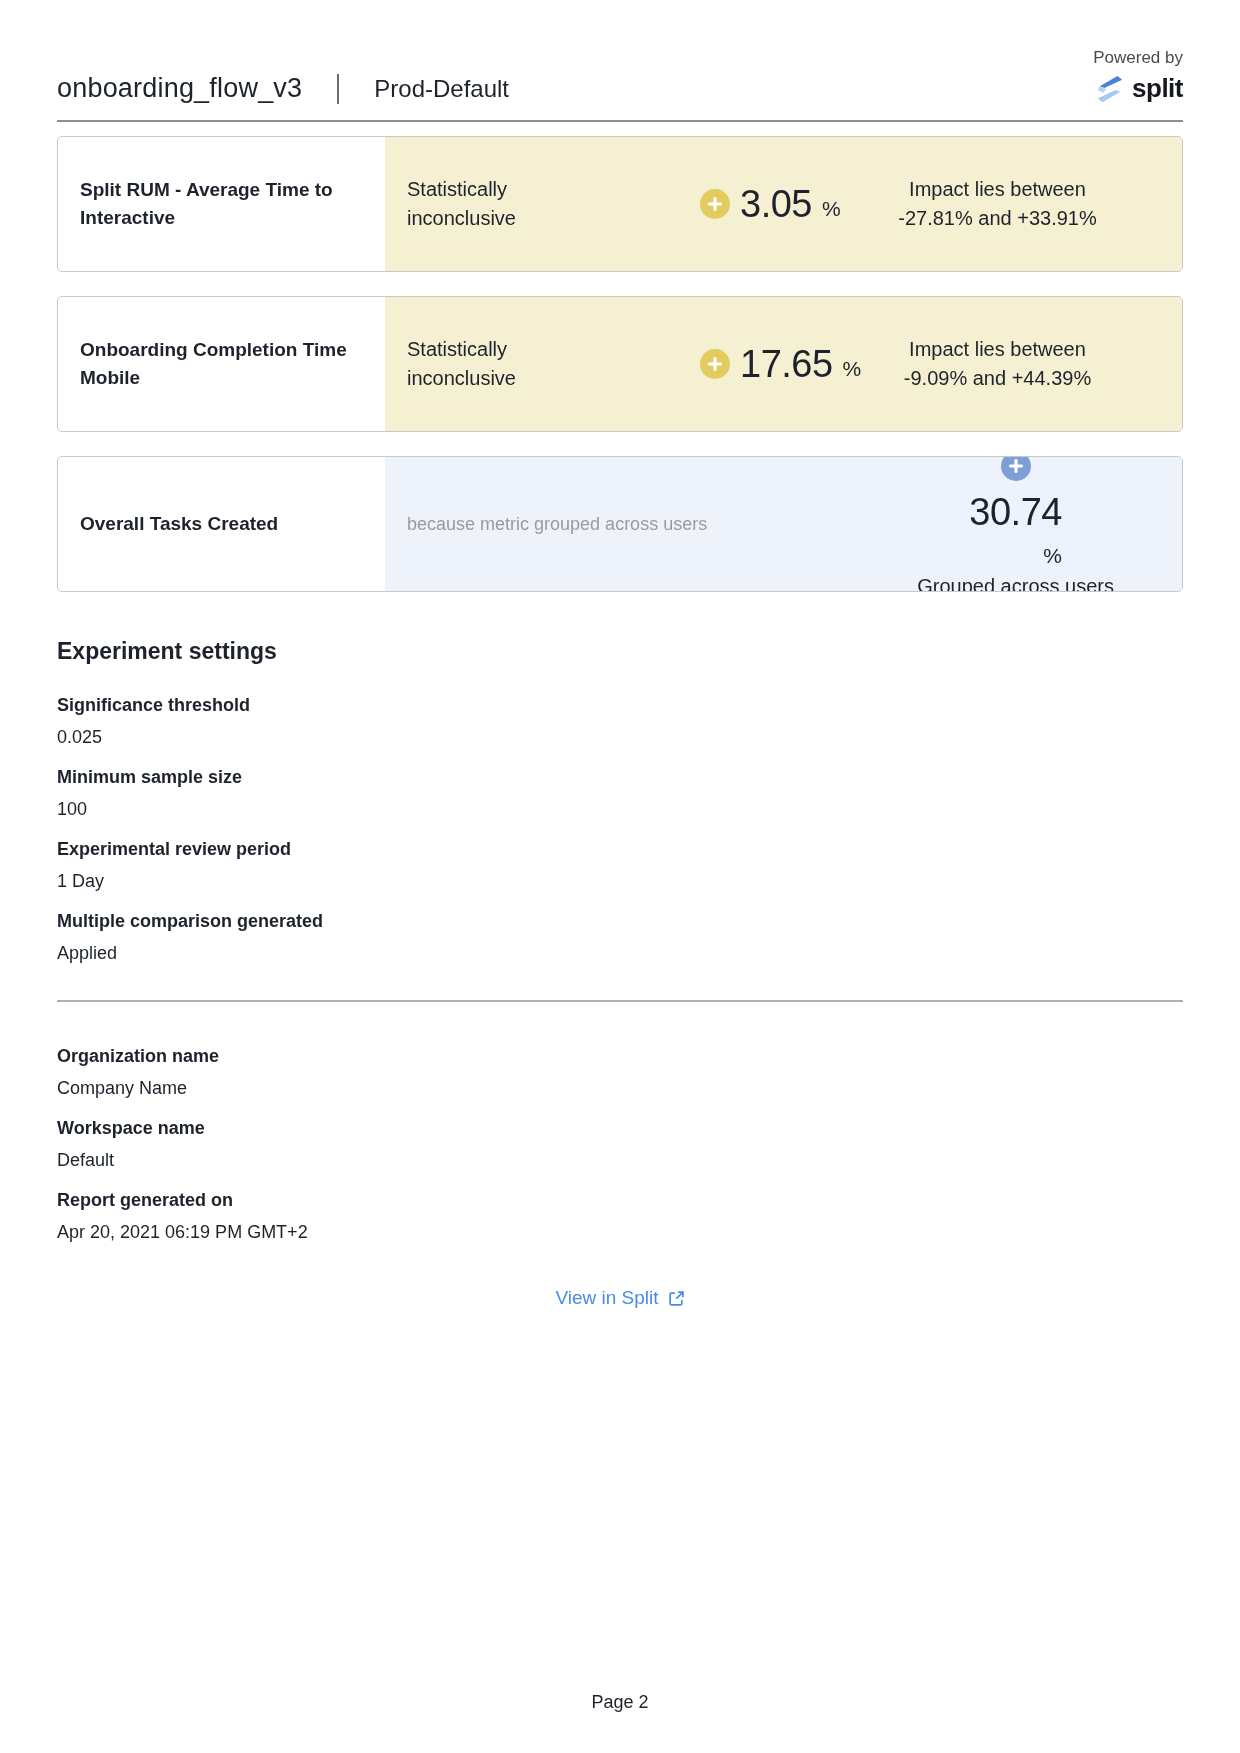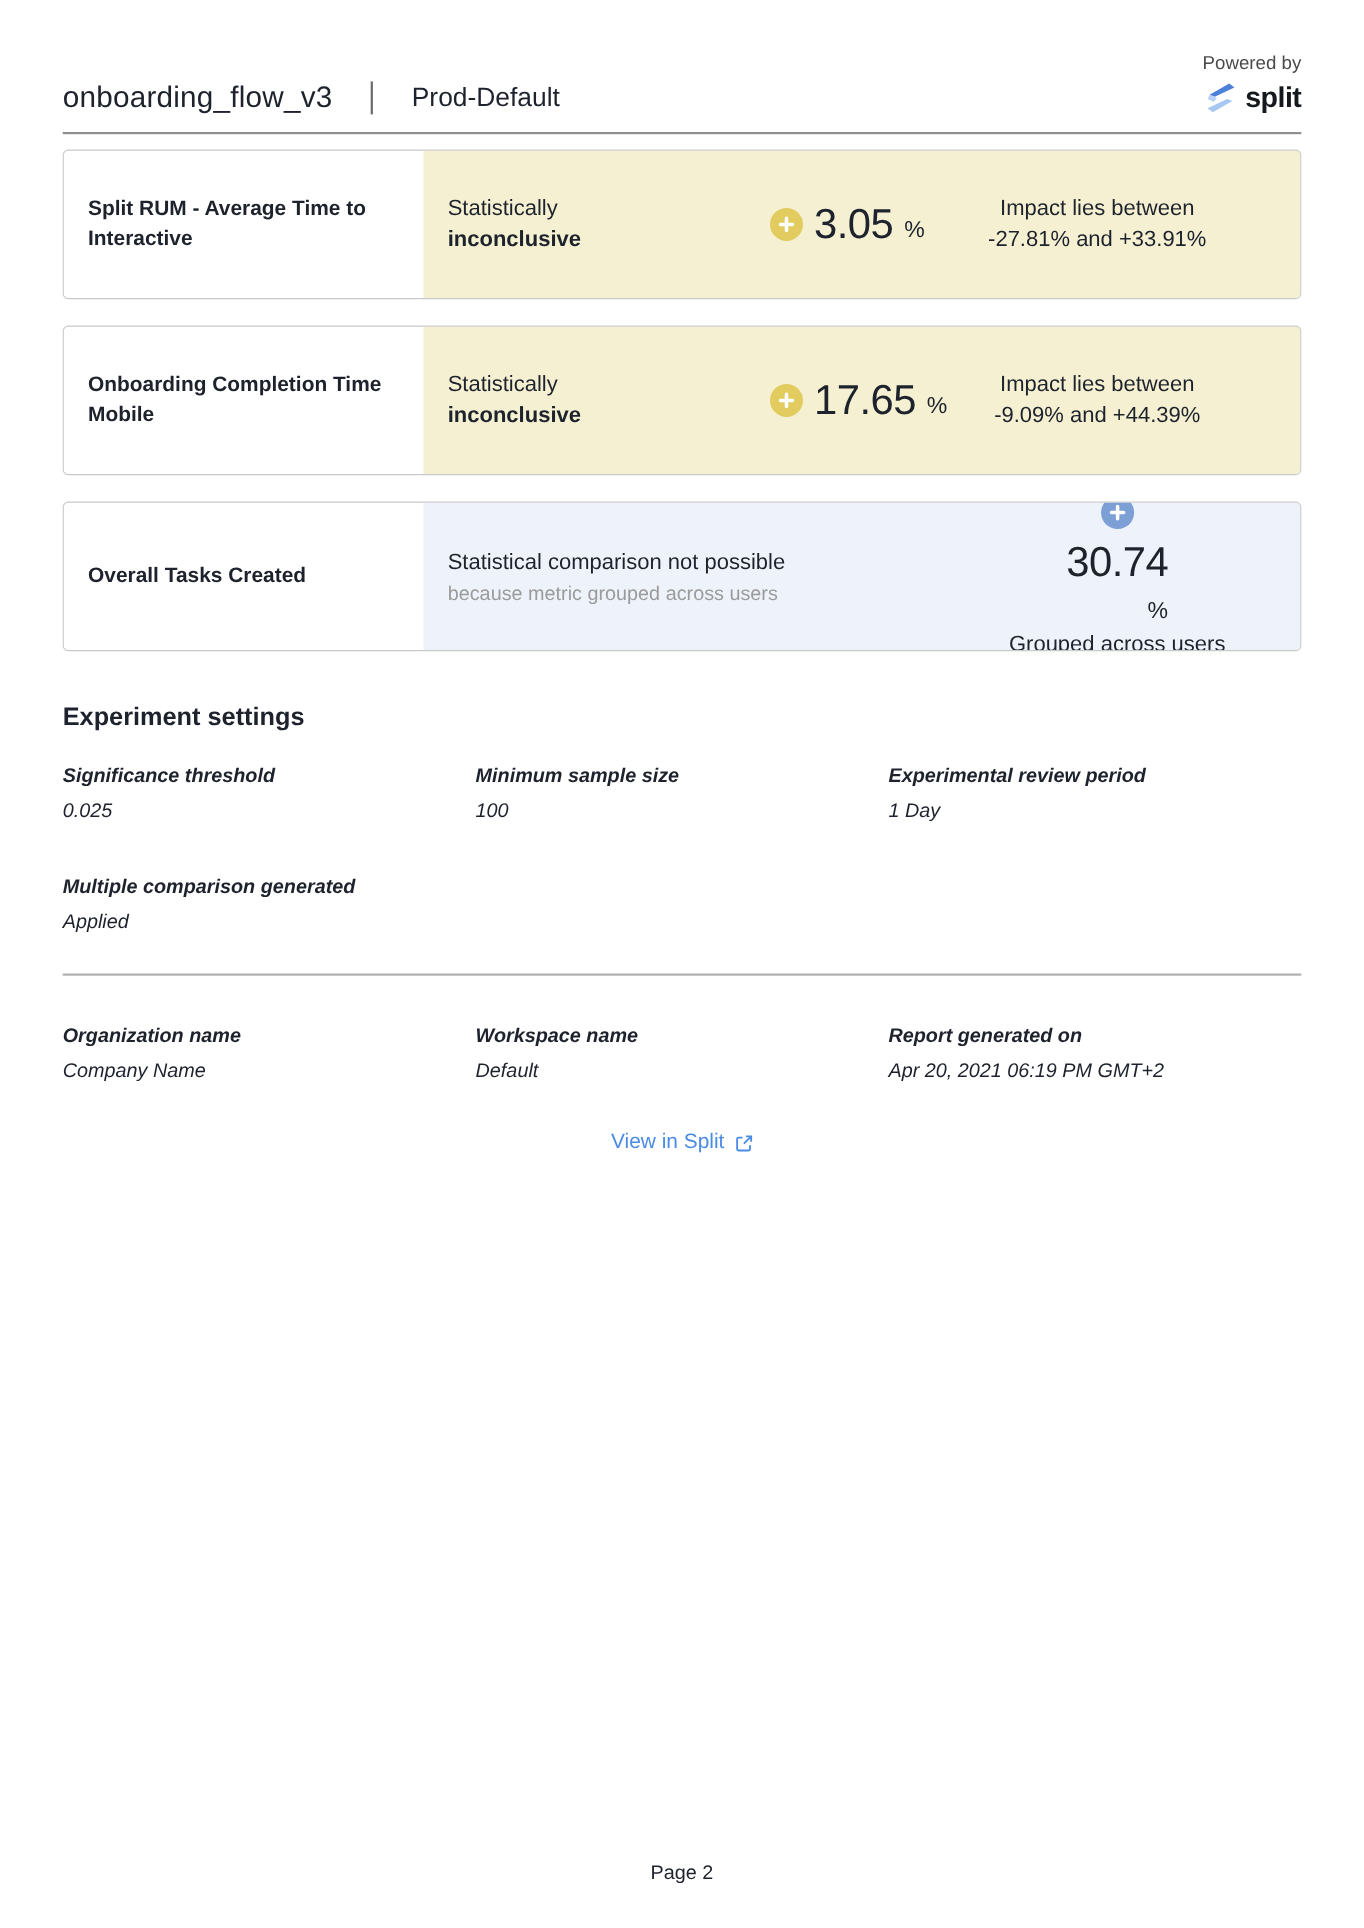--- a/index.html
+++ b/index.html
@@ -33,36 +33,36 @@
   }
   .card.first{margin-top:14px;}
   .card-title-cell{
     flex:0 0 327px; display:flex; align-items:center;
     padding:0 18px 0 22px; font-weight:700; font-size:19px; line-height:1.5;
   }
   .card-main{flex:1; display:flex; align-items:center;}
   .theme-cream{background:var(--cream,#f4f0d1);justify-content:flex-end;}
   .theme-blue{background:var(--blue_bg,#edf2fb);}
   .status-cell{flex:0 0 215px; padding-left:22px; font-size:20px; line-height:1.45;}
-  .status-bold{font-weight:700;}
+  .status-bold{font-weight:400;}
   .value-cell{display:flex; align-items:center; gap:10px; margin-left:100px;}
   .plus-circle{width:30px; height:30px; border-radius:50%; display:flex; align-items:center; justify-content:center; flex:0 0 30px;}
   .plus-gold{background:var(--gold,#e2cc60);}
   .plus-blue{background:var(--blue_icon,#7ca0d6);}
   .value-num{font-size:38px; font-weight:500; letter-spacing:-0.5px;}
   .value-unit{font-size:21px; align-self:flex-end; padding-bottom:5px;}
   .impact-cell{margin-left:auto; margin-right:52px; width:265px; text-align:center; font-size:20px; line-height:1.45;}
   .status3{padding-left:22px; font-size:20px; line-height:1.5;}
   .status3 .sub{color:var(--muted,#9b9b9b); font-size:18px;}
   .grouped-block{margin-left:auto; margin-right:68px; display:flex; flex-direction:column; align-items:center;}
   .grouped-block .value-cell{margin-left:0;flex-direction:column;}
   .grouped-caption{font-size:20px; margin-top:2px;}
   
   .section-title{margin-top:46px; font-size:23px; font-weight:700;}
-  .grid3{display:grid; grid-template-columns:1fr 1fr 1fr; margin-top:30px; row-gap:48px;font-style:italic;}
+  .grid3{display:grid; grid-template-columns:1fr; margin-top:30px; row-gap:19px;}
   .flabel{font-size:18px; font-weight:700;}
   .fvalue{font-size:18px; margin-top:11px; font-weight:400;}
   .divider{height:2px; background:#b0b0b0; margin-top:36px;}
   .meta-grid{margin-top:44px;}
   
   .link-row{
     margin-top:44px; display:flex; justify-content:center; align-items:center;
     gap:9px; color:var(--link,#4a8be4); font-size:19px; cursor:pointer;
   }
   .footer{margin-top:auto; padding-bottom:40px; text-align:center; font-size:18px;}
@@ -135,21 +135,20 @@
         <div>Impact lies between</div>
         <div>-9.09% and +44.39%</div>
       </div>
     </div>
   </div>
 
   <div class="card">
     <div class="card-title-cell">Overall Tasks Created</div>
     <div class="card-main theme-blue">
       <div class="status3">
-        <div>Statistical comparison not possible</div>
         <div class="sub">because metric grouped across users</div>
       </div>
       <div class="grouped-block">
         <div class="value-cell">
           <span class="plus-circle plus-blue">
             <svg width="16" height="16" viewBox="0 0 16 16">
                 <path d="M8 2.5v11M2.5 8h11" stroke="#ffffff" stroke-width="3.2" stroke-linecap="round"></path>
               </svg>
           </span>
           <span class="value-num">30.74</span>

